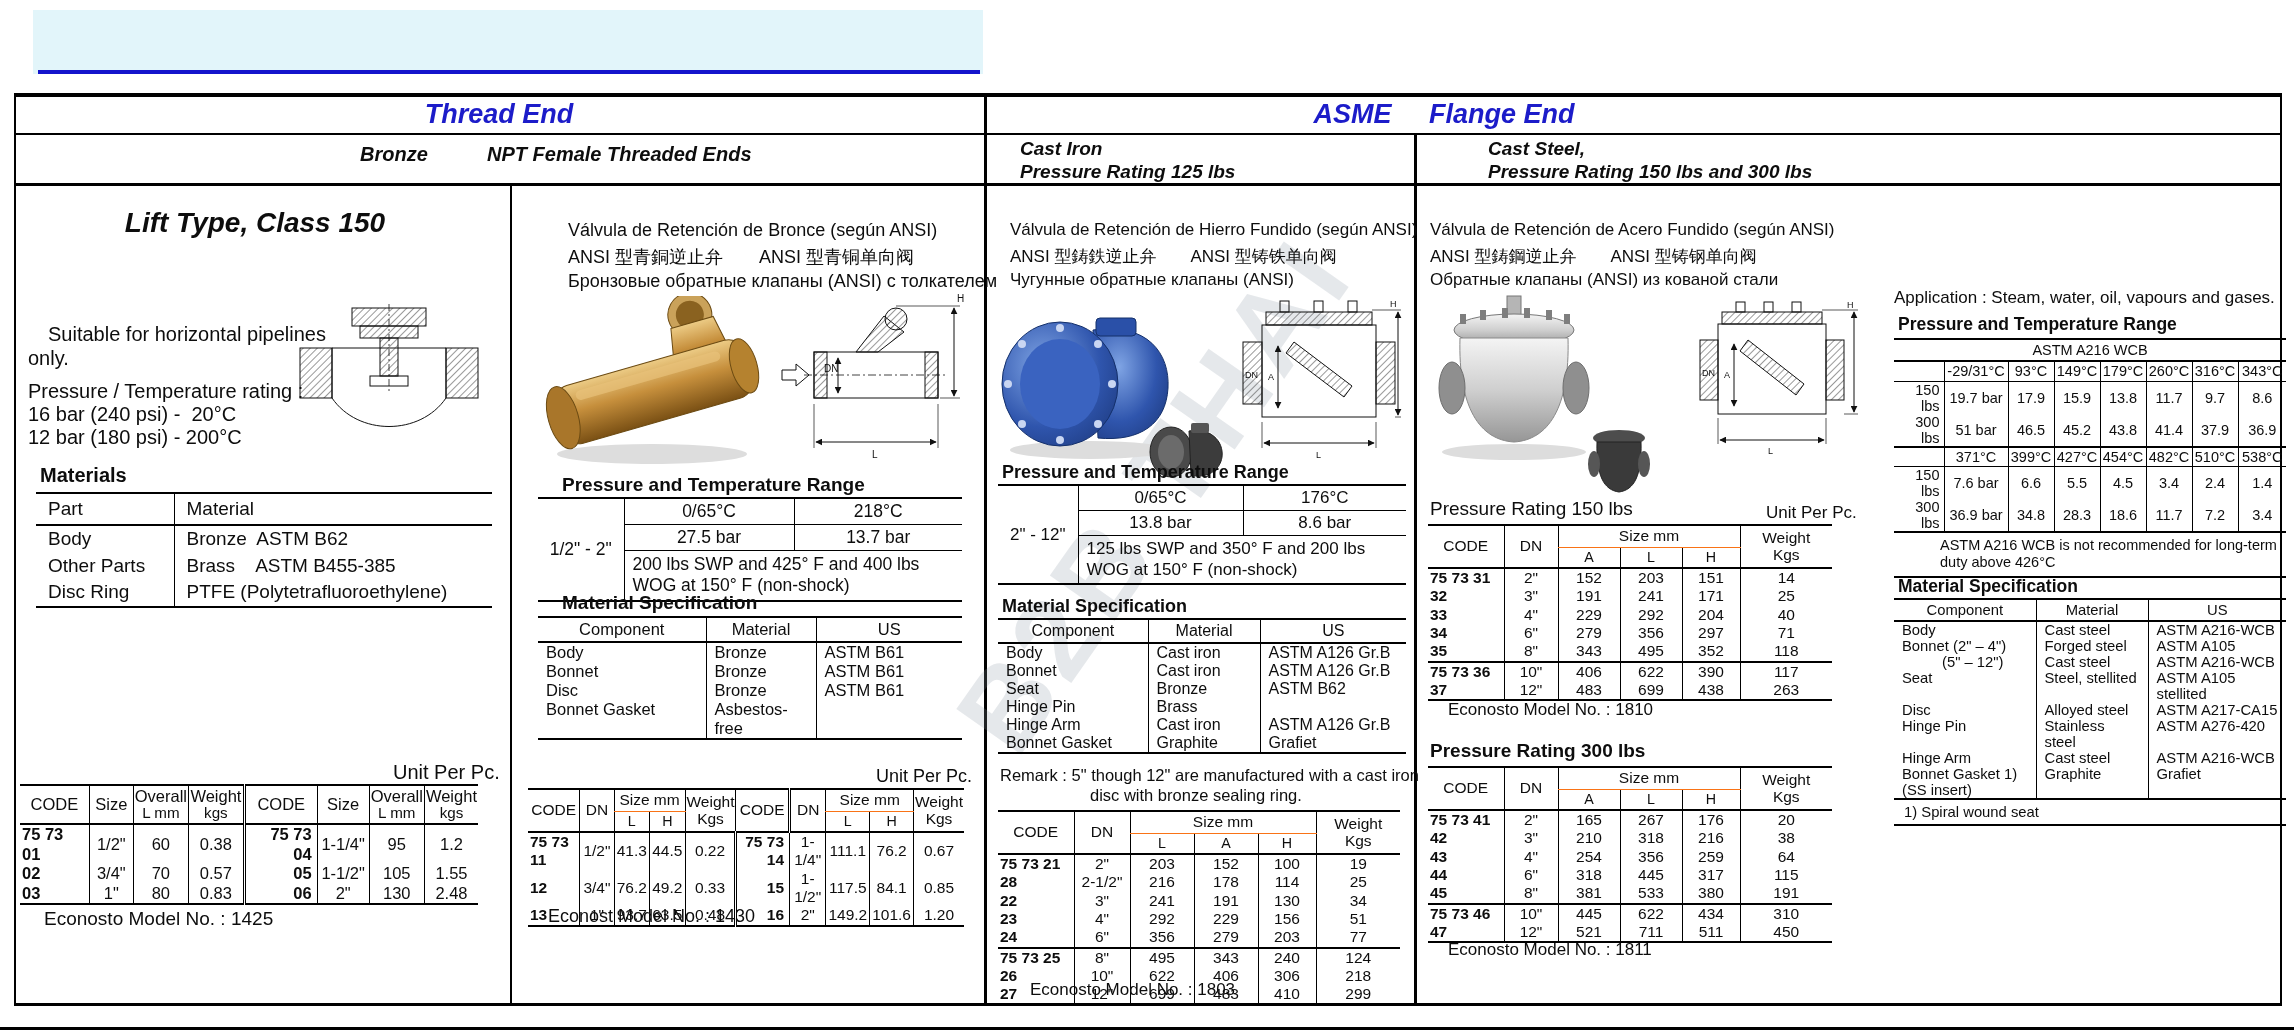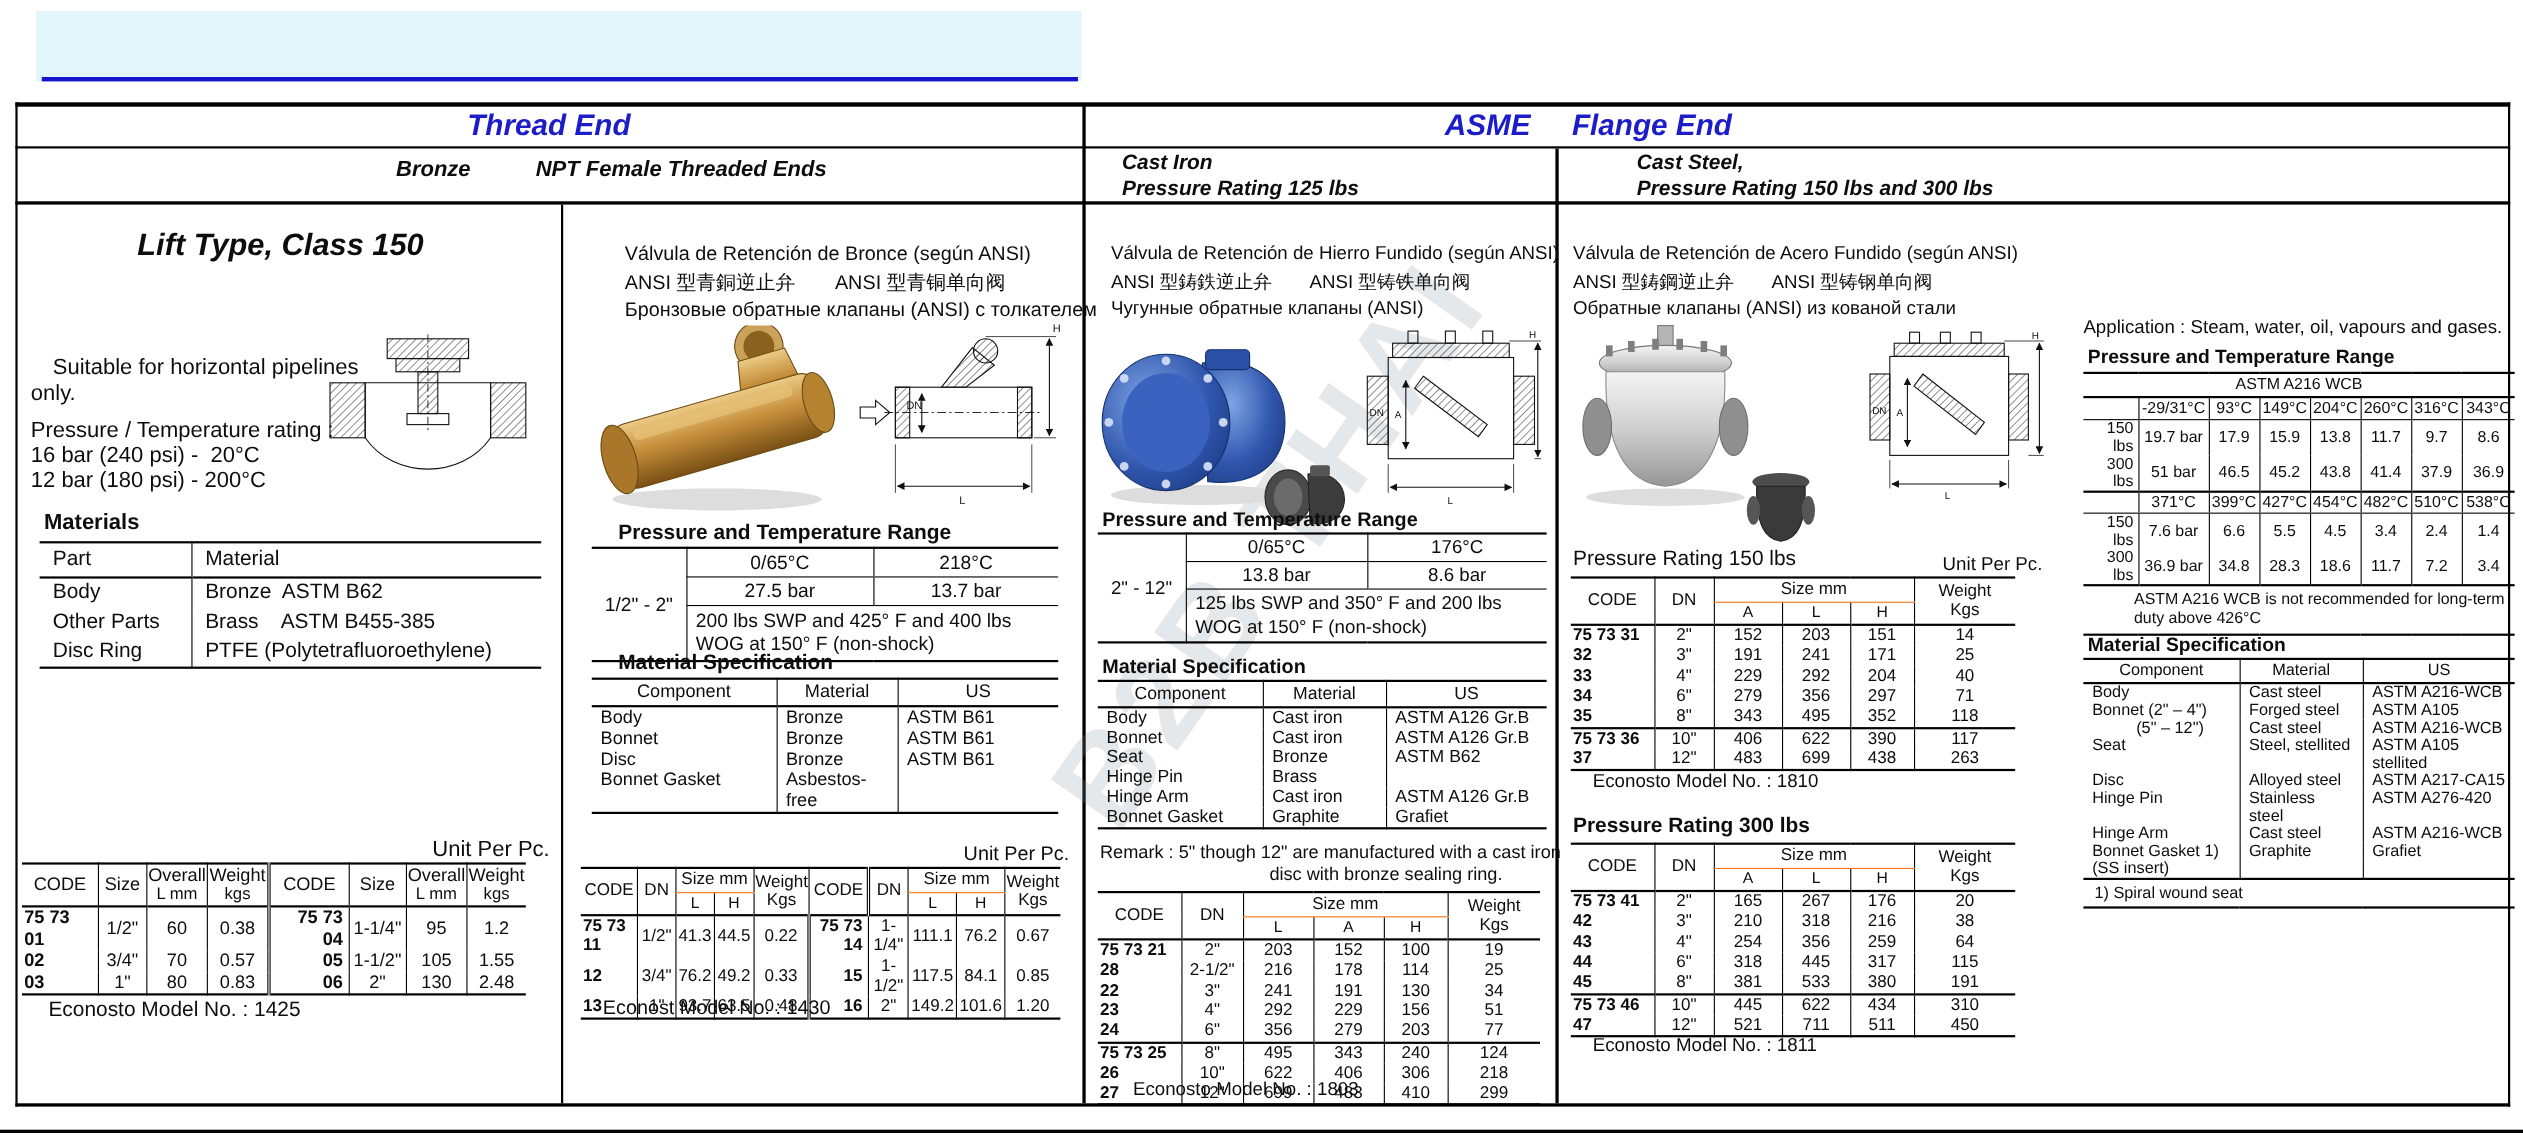--- a/index.html
+++ b/index.html
@@ -556,21 +556,21 @@
           </tr>
           <tr>
             <td>Bonnet Gasket</td>
             <td>Graphite</td>
             <td>Grafiet</td>
           </tr>
         </tbody>
     </table>
   </div>
   <div class="abs" style="left:1000px;top:766px;font-size:16.5px">Remark : 5" though 12" are manufactured with a cast iron</div>
-  <div class="abs" style="left:1154px;top:786px;font-size:16.5px">disc with bronze sealing ring.</div>
+  <div class="abs" style="left:1090px;top:786px;font-size:16.5px">disc with bronze sealing ring.</div>
 
   <div class="ct" style="left:998px;top:810px;width:402px;font-size:15.5px">
     <table>
       <colgroup>
           <col style="width:76px">
           <col style="width:56px">
           <col style="width:64px">
           <col style="width:64px">
           <col style="width:58px">
           <col>
@@ -929,21 +929,21 @@
           <tr>
             <th colspan="8" class="astm">ASTM A216 WCB</th>
           </tr>
         </thead>
       <tbody class="band">
           <tr>
             <td></td>
             <td>-29/31°C</td>
             <td>93°C</td>
             <td>149°C</td>
-            <td>204°C</td>
+            <td>179°C</td>
             <td>260°C</td>
             <td>316°C</td>
             <td>343°C</td>
           </tr>
           <tr>
             <td>150 lbs</td>
             <td>19.7 bar</td>
             <td>17.9</td>
             <td>15.9</td>
             <td>13.8</td>

